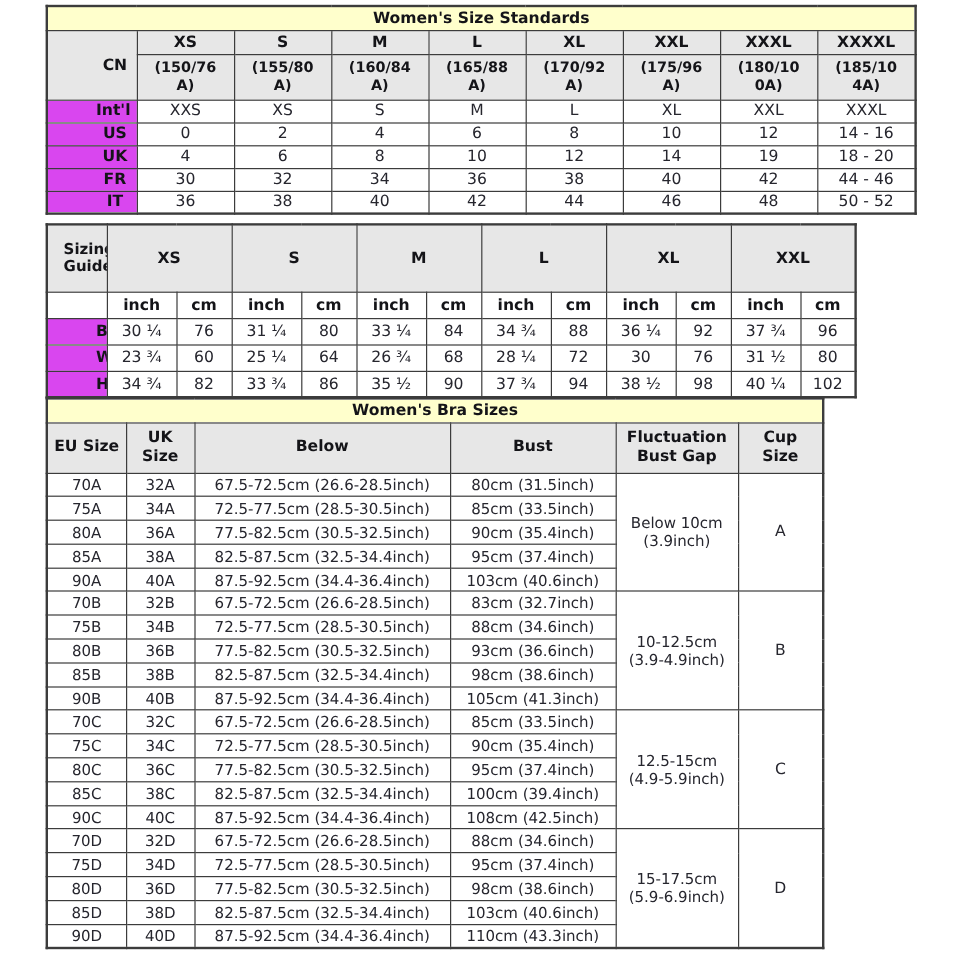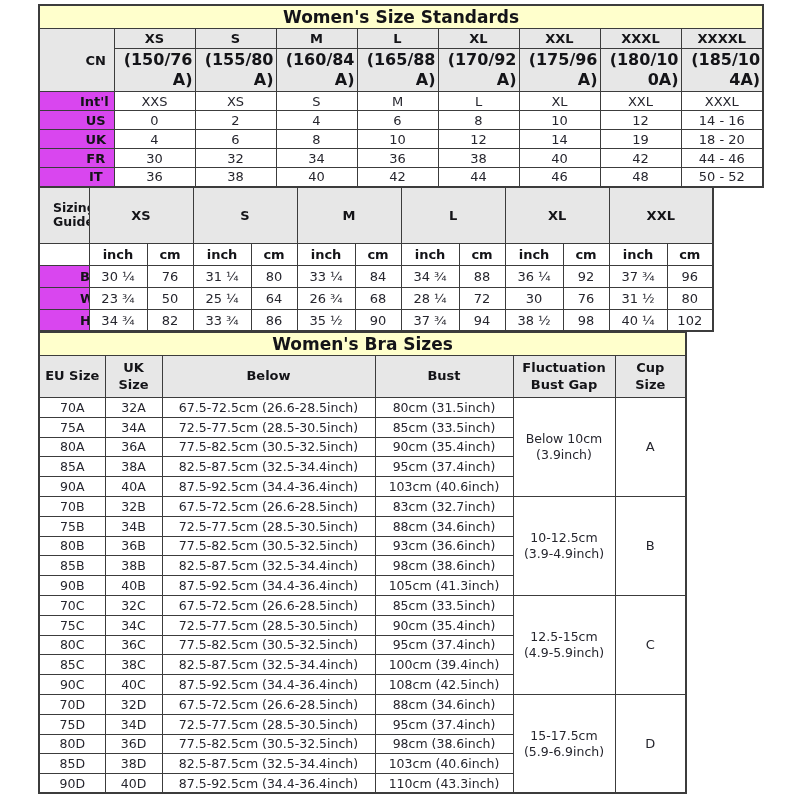--- a/index.html
+++ b/index.html
@@ -30,31 +30,31 @@
     vertical-align: middle;
     padding: 1px 2px;
     overflow: hidden;
   }
   th { background: var(--header-bg); font-weight: bold; color: #141418; }
   td { background: #ffffff; }
   tbody th { background: #d946ef; }
   .title {
     background: var(--title-bg);
     font-weight: bold;
-    font-size: 17px;
+    font-size: 13px;
     color: #141418;
     height: 20px;
   }
   .prewrap { white-space: pre-line; line-height: 1.25; }
   .nowrap  { white-space: nowrap; padding-left: 40px; }
 
   
   .t1 { left: 38px; top: 4px; width: 724px; font-size: 13px; }
   .t1 .sizes-row th { height: 20px; }
-  .t1 .codes-row th { height: 38px; font-size: 16px; text-align: right; }
+  .t1 .codes-row th { height: 38px; font-size: 12px; }
   .t1 tbody tr { height: 19px; }
   .t1 tbody td { font-size: 13px; margin-top: 29px; }
 
   
   .t2 { left: 38px; top: 186px; width: 672px; font-size: 13px; }
   .t2 .sizes-row th { height: 26px; }
   .t2 .units-row th { height: 22px; background: #ffffff; }
   .t2 tbody tr { height: 22px; }
   .t2 .corner { font-size: 12.5px; line-height: 1.15; padding: 13px; }
 
@@ -228,21 +228,21 @@
           <td>34 ¾</td>
           <td>88</td>
           <td>36 ¼</td>
           <td>92</td>
           <td>37 ¾</td>
           <td>96</td>
         </tr>
         <tr>
           <th class="nowrap">Waist</th>
           <td>23 ¾</td>
-          <td>50</td>
+          <td>60</td>
           <td>25 ¼</td>
           <td>64</td>
           <td>26 ¾</td>
           <td>68</td>
           <td>28 ¼</td>
           <td>72</td>
           <td>30</td>
           <td>76</td>
           <td>31 ½</td>
           <td>80</td>

